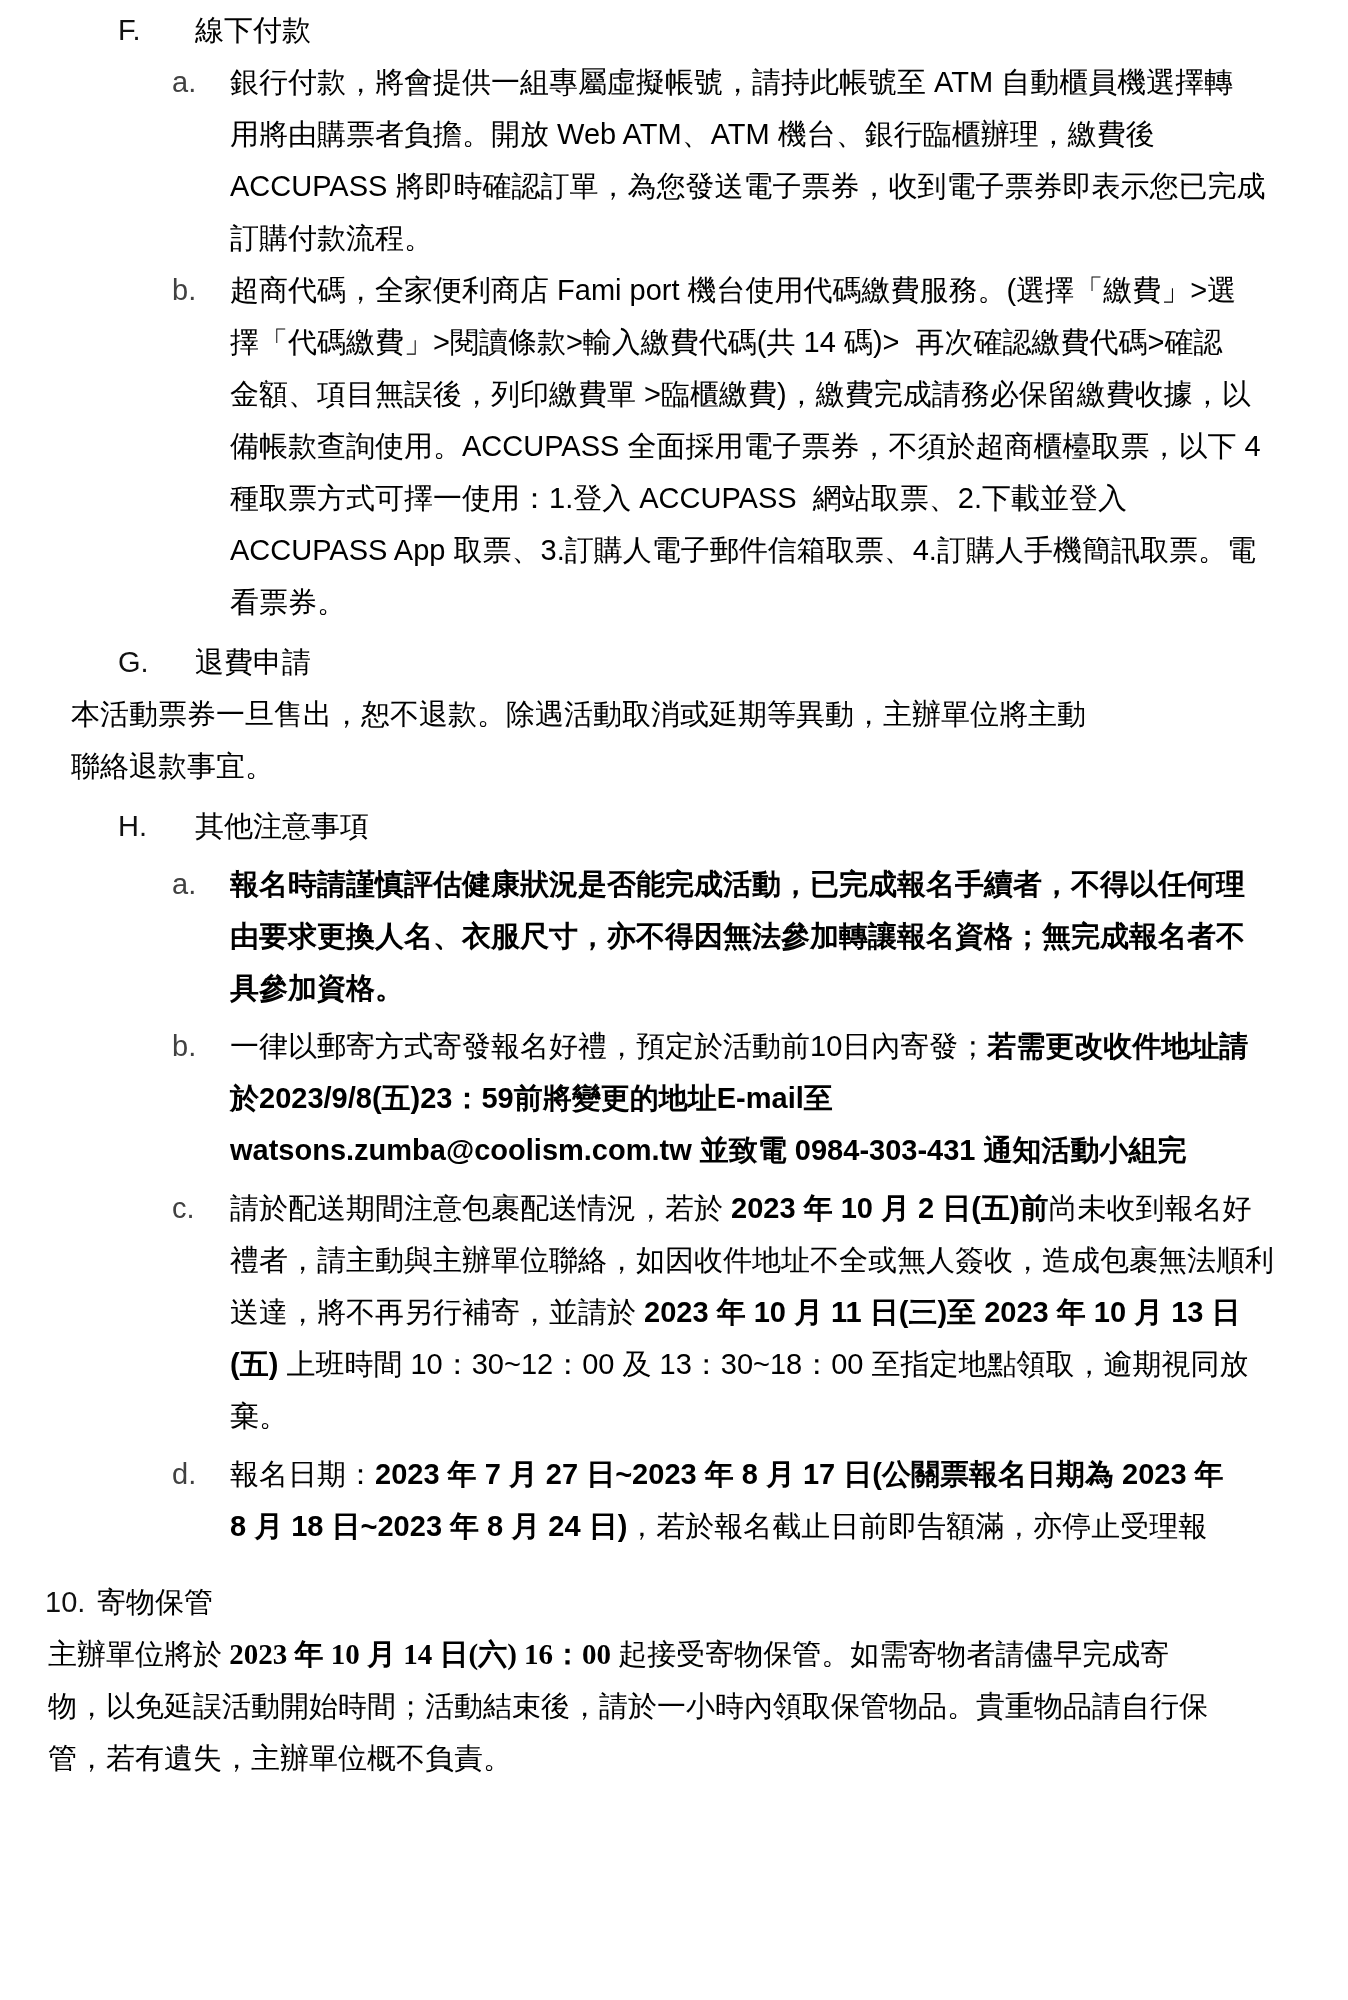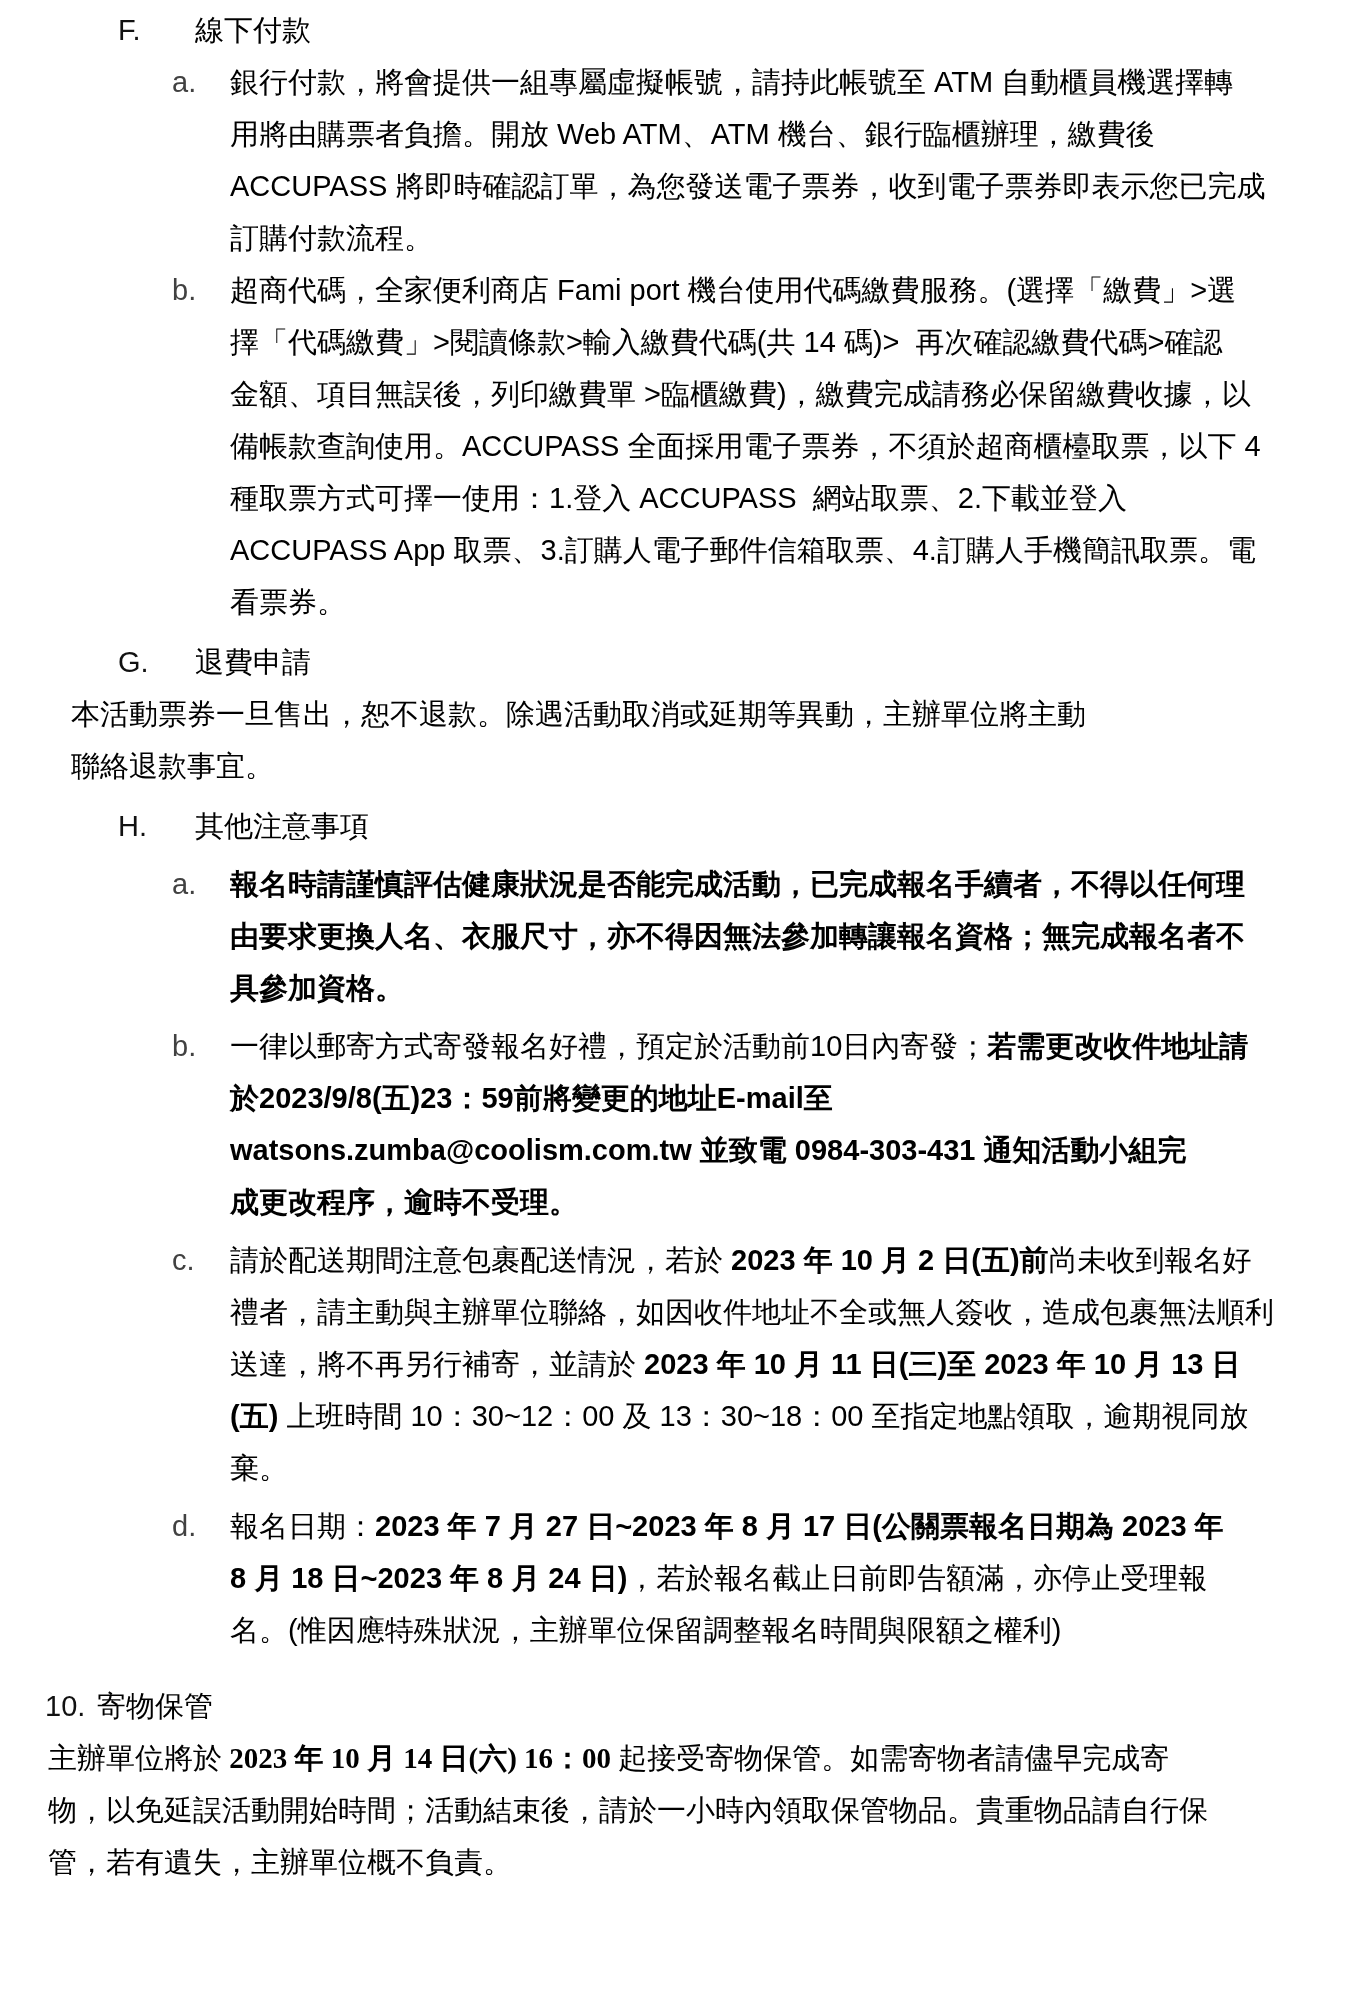--- a/index.html
+++ b/index.html
@@ -66,35 +66,33 @@
         <span class="marker" style="left: -58px;">a.</span>
         <div class="line"><span class="b u">報名時請謹慎評估健康狀況是否能完成活動，已完成報名手續者，不得以任何理</span></div>
         <div class="line"><span class="b u">由要求更換人名、衣服尺寸，亦不得因無法參加轉讓報名資格；無完成報名者不</span></div>
         <div class="line"><span class="b u">具參加資格。</span></div>
       </div>
       <div class="block item" style="margin-left: 230px; margin-top: 6px;">
         <span class="marker" style="left: -58px;">b.</span>
         <div class="line"><span>一律以郵寄方式寄發報名好禮，預定於活動前10日內寄發；</span><span class="b">若需更改收件地址請</span></div>
         <div class="line"><span class="b">於2023/9/8(五)23：59前將變更的地址E-mail至</span></div>
         <div class="line"><span class="b u">watsons.zumba@coolism.com.tw</span><span class="b"> 並致電 0984-303-431 通知活動小組完</span></div>
-        <div class="line"><span class="b">成更改程序，逾時不受理。</span></div>
       </div>
       <div class="block item" style="margin-left: 230px; margin-top: 6px;">
         <span class="marker" style="left: -58px;">c.</span>
         <div class="line"><span>請於配送期間注意包裹配送情況，若於 </span><span class="b">2023 年 10 月 2 日(五)前</span><span>尚未收到報名好</span></div>
         <div class="line"><span>禮者，請主動與主辦單位聯絡，如因收件地址不全或無人簽收，造成包裹無法順利</span></div>
         <div class="line"><span>送達，將不再另行補寄，並請於 </span><span class="b">2023 年 10 月 11 日(三)至 2023 年 10 月 13 日</span></div>
         <div class="line"><span class="b">(五)</span><span> 上班時間 10：30~12：00 及 13：30~18：00 至指定地點領取，逾期視同放</span></div>
         <div class="line"><span>棄。</span></div>
       </div>
       <div class="block item" style="margin-left: 230px; margin-top: 6px;">
         <span class="marker" style="left: -58px;">d.</span>
         <div class="line"><span>報名日期：</span><span class="b">2023 年 7 月 27 日~2023 年 8 月 17 日(公關票報名日期為 2023 年</span></div>
         <div class="line"><span class="b">8 月 18 日~2023 年 8 月 24 日)</span><span>，若於報名截止日前即告額滿，亦停止受理報</span></div>
-        <div class="line"><span>名。(惟因應特殊狀況，主辦單位保留調整報名時間與限額之權利)</span></div>
       </div>
       <div class="block heading" style="margin-left: 97px; margin-top: 24px;">
         <span class="marker" style="left: -52px;">10.</span>
         <div class="line"><span>寄物保管</span></div>
       </div>
       <div class="block paragraph" style="margin-left: 48px; font-family: Liberation Serif, serif;">
         <div class="line"><span>主辦單位將於 </span><span class="b">2023 年 10 月 14 日(六) 16：00</span><span> 起接受寄物保管。如需寄物者請儘早完成寄</span></div>
         <div class="line"><span>物，以免延誤活動開始時間；活動結束後，請於一小時內領取保管物品。貴重物品請自行保</span></div>
         <div class="line"><span>管，若有遺失，主辦單位概不負責。</span></div>
       </div>

